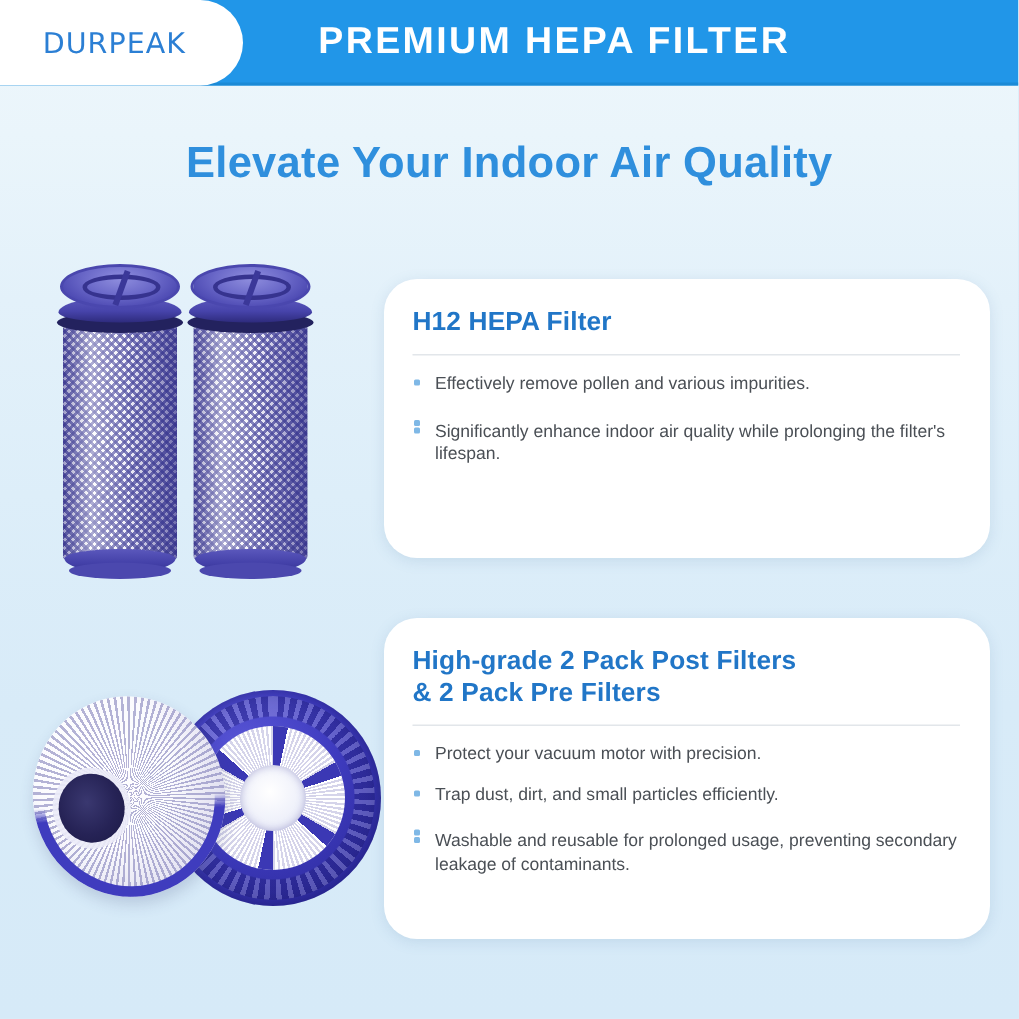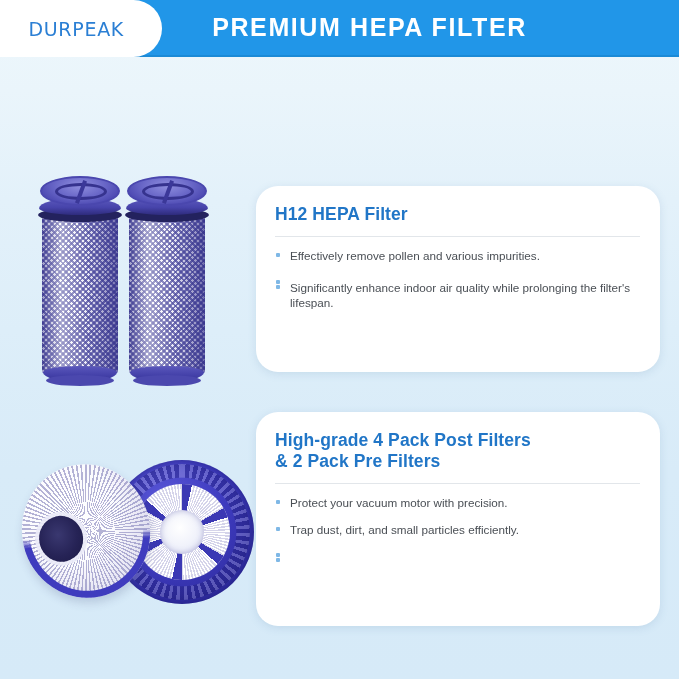--- a/index.html
+++ b/index.html
@@ -317,20 +317,21 @@
 
 <div class="page">
 
   <div class="header">
     <div class="header-title">PREMIUM HEPA FILTER</div>
     <div class="logo-pill">
       <span class="logo-text">DURPEAK</span>
     </div>
   </div>
 
+  <div class="headline">Elevate Your Indoor Air Quality</div>
 
   <div class="prefilters">
     <div class="prefilter pf-a">
       <div class="pf-body"></div>
       <div class="pf-base"></div>
       <div class="pf-base-lip"></div>
       <div class="pf-ring"></div>
       <div class="pf-collar"></div>
       <div class="pf-cap"></div>
     </div>
@@ -366,26 +367,26 @@
         <li><span class="dot"></span><span>Effectively remove pollen and various impurities.</span></li>
         <li><span class="dot"></span></li>
         <li><span class="dot"></span><span>Significantly enhance indoor air quality while prolonging the filter's lifespan.</span></li>
       </ul>
     </div>
   </div>
 
   <div class="card" id="card-2">
     <div class="card-inner">
       <div class="card-title">
-        <div>High-grade 4 Pack Post Filters</div>
+        <div>High-grade 2 Pack Post Filters</div>
         <div>&amp; 2 Pack Pre Filters</div>
       </div>
       <div class="divider"></div>
       <ul class="bullets">
         <li><span class="dot"></span><span>Protect your vacuum motor with precision.</span></li>
         <li><span class="dot"></span><span>Trap dust, dirt, and small particles efficiently.</span></li>
         <li><span class="dot"></span></li>
-        <li><span class="dot"></span></li>
+        <li><span class="dot"></span><span>Washable and reusable for prolonged usage, preventing secondary leakage of contaminants.</span></li>
       </ul>
     </div>
   </div>
 
 </div>
 
 </body></html>

